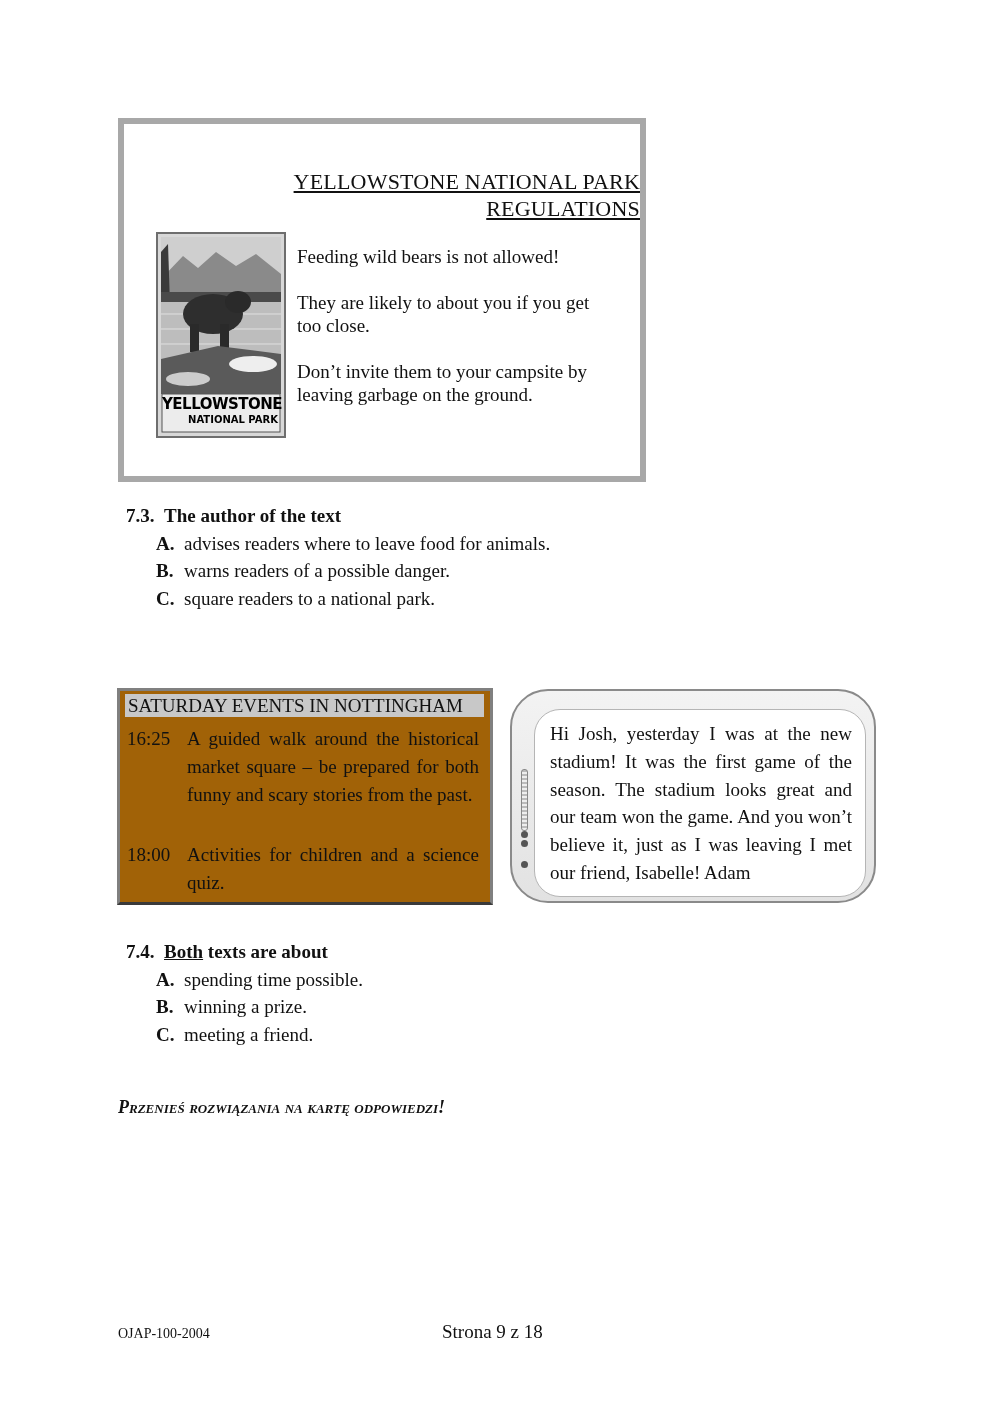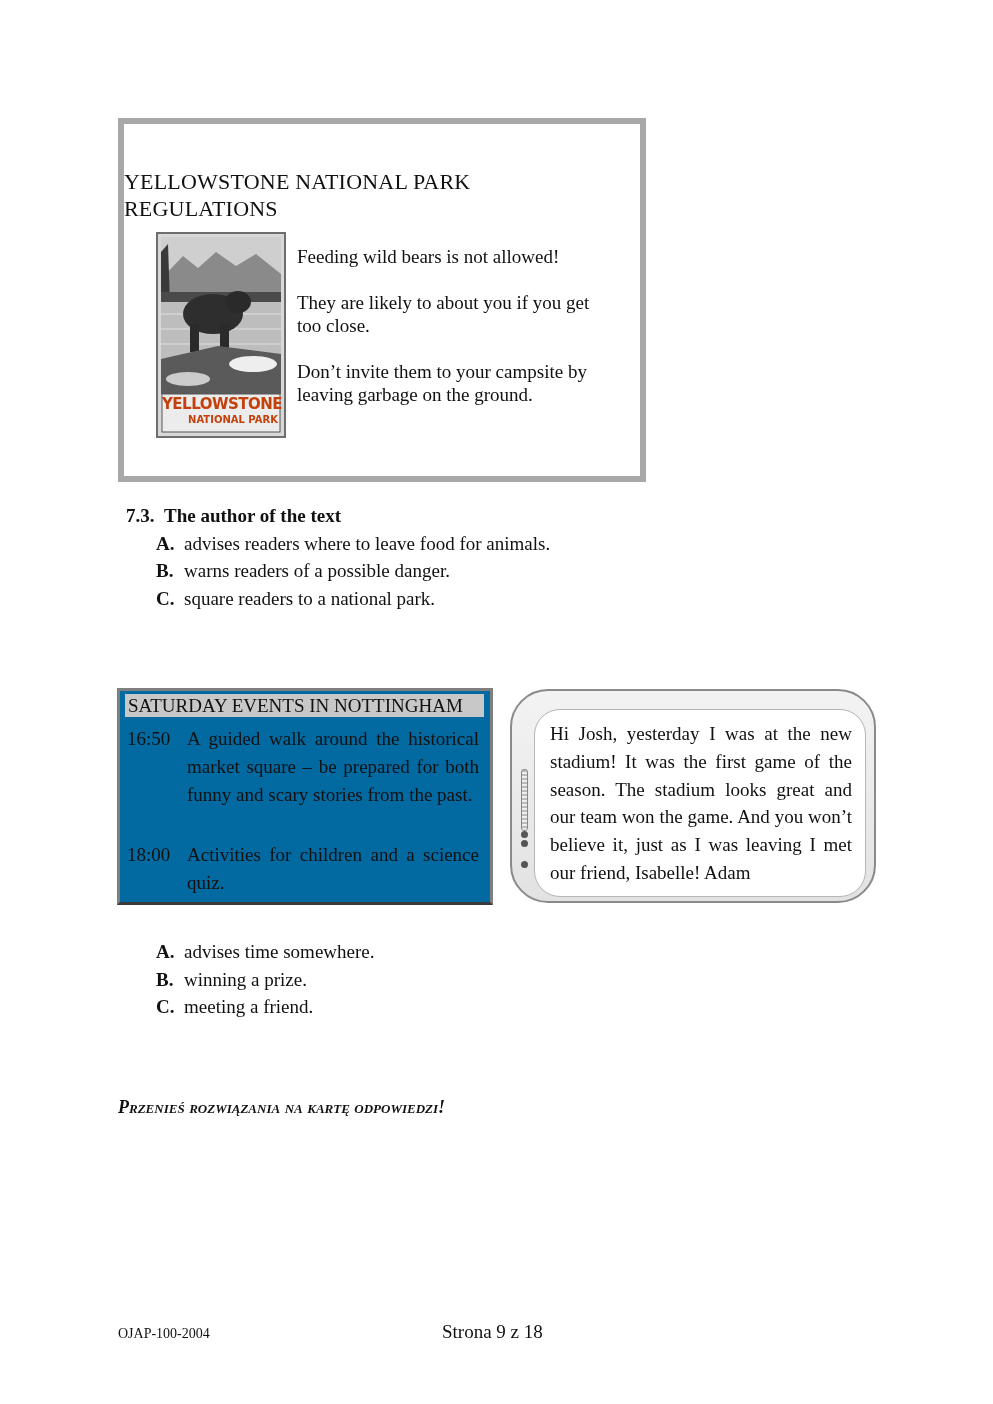--- a/index.html
+++ b/index.html
@@ -3,41 +3,41 @@
 <meta charset="utf-8">
 <style>
   html, body { margin: 0; padding: 0; background: #ffffff; }
   body { width: 993px; height: 1404px; position: relative; overflow: hidden;
          font-family: "Liberation Serif", "DejaVu Serif", serif; color: #111; }
   .abs { position: absolute; }
 
   
   .notice { left: 118px; top: 118px; width: 516px; height: 352px;
             border: 6px solid #a8a8a8; background: #fff; }
-  .notice-title { position: absolute; left: 0; right: 0; top: 44px; text-align: left;
-                  font-size: 22px; line-height: 27px; letter-spacing: 0.2px; }
+  .notice-title { position: absolute; left: 0; right: 0; top: 44px; text-align: right;
+                  font-size: 22px; line-height: 27px; letter-spacing: 0.2px; text-decoration: underline; }
   .poster { position: absolute; left: 32px; top: 108px; width: 126px; height: 202px;
             border: 2px solid #6e6e6e; background: #e6e6e6; overflow: hidden; }
   .poster svg { display: block; }
   .notice-text { position: absolute; left: 173px; top: 121px; width: 330px;
                  font-size: 19px; line-height: 23px; }
   .notice-text p { margin: 0 16px 23px 0; }
 
   
   .q { font-size: 19px; line-height: 27.5px; }
   .q-head { font-weight: bold; margin-left: 8px; }
   .q-head .num { display: inline-block; width: 38px; }
   .q-opt { padding-left: 38px; }
   .q-opt .letter { display: inline-block; width: 28px; font-weight: bold; }
   .underline { text-decoration: underline; }
 
   
   .events { left: 117px; top: 688px; width: 370px; height: 211px;
             border-left: 3px solid #808080; border-right: 3px solid #808080;
-            border-top: 3px solid #808080; border-bottom: 3px solid #3a3a3a; background: #0369a1; }
+            border-top: 3px solid #808080; border-bottom: 3px solid #3a3a3a; background: #a16207; }
   .events-title { position: absolute; left: 5px; top: 3px; width: 359px; height: 23px;
                   background: #c8c8c8; font-size: 19px; line-height: 24px; padding-left: 3px;
                   box-sizing: border-box; white-space: nowrap; }
   .event { position: absolute; left: 7px; width: 352px; font-size: 19px; line-height: 28px; }
   .event .time { position: absolute; left: 0; top: 0; }
   .event .desc { margin-left: 60px; text-align: justify; }
 
   
   .phone { left: 510px; top: 689px; width: 366px; height: 214px; }
   .phone-outer { position: absolute; left: 0; top: 0; width: 362px; height: 210px;
@@ -77,21 +77,21 @@
       <line x1="3" y1="110" x2="123" y2="110" stroke="#e0e0e0" stroke-width="1"></line>
       <ellipse cx="55" cy="80" rx="30" ry="20" fill="#2e2e2e"></ellipse>
       <ellipse cx="80" cy="68" rx="13" ry="11" fill="#2a2a2a"></ellipse>
       <rect x="32" y="90" width="9" height="28" fill="#2a2a2a"></rect>
       <rect x="62" y="90" width="9" height="28" fill="#2a2a2a"></rect>
       <polygon points="3,125 60,112 123,120 123,160 3,160" fill="#5a5a5a"></polygon>
       <ellipse cx="95" cy="130" rx="24" ry="8" fill="#eeeeee"></ellipse>
       <ellipse cx="30" cy="145" rx="22" ry="7" fill="#cccccc"></ellipse>
       <rect x="4" y="160" width="118" height="38" fill="#ececec" stroke="#555" stroke-width="1"></rect>
     </svg>
-    <div style="position:absolute;left:4px;top:160px;width:118px;text-align:center;font-family:'DejaVu Sans',sans-serif;font-weight:bold;color:#c2410c;">
+    <div style="position:absolute;left:4px;top:160px;width:118px;text-align:center;font-family:'DejaVu Sans',sans-serif;font-weight:bold;color:#000000;">
       <div style="font-size:15px;line-height:20px;letter-spacing:-0.5px;">YELLOWSTONE</div>
       <div style="font-size:10px;line-height:12px;margin-left:24px;">NATIONAL PARK</div>
     </div>
   </div>
   <div class="notice-text">
     <p>Feeding wild bears is not allowed!</p>
     <p>They are likely to about you if you get too close.</p>
     <p style="width:290px;">Don’t invite them to your campsite by leaving garbage on the ground.</p>
   </div>
 </div>
@@ -101,21 +101,21 @@
     <span class="num">7.3.</span><span>The author of the text</span>
   </div>
   <div class="q-opt"><span class="letter">A.</span><span>advises readers where to leave food for animals.</span></div>
   <div class="q-opt"><span class="letter">B.</span><span>warns readers of a possible danger.</span></div>
   <div class="q-opt"><span class="letter">C.</span><span>square readers to a national park.</span></div>
 </div>
 
 <div class="abs events">
   <div class="events-title">SATURDAY EVENTS IN NOTTINGHAM</div>
   <div class="event" style="top:34px;">
-    <span class="time">16:50</span>
+    <span class="time">16:25</span>
     <div class="desc">A guided walk around the historical market square – be prepared for both funny and scary stories from the past.</div>
   </div>
   <div class="event" style="top:150px;">
     <span class="time">18:00</span>
     <div class="desc">Activities for children and a science quiz.</div>
   </div>
 </div>
 
 <div class="abs phone">
   <div class="phone-outer">
@@ -123,21 +123,24 @@
     <div class="dot" style="top:140px;"></div>
     <div class="dot" style="top:149px;"></div>
     <div class="dot" style="top:170px;"></div>
     <div class="phone-screen">
       <div class="phone-text">Hi Josh, yesterday I was at the new stadium! It was the first game of the season. The stadium looks great and our team won the game. And you won’t believe it, just as I was leaving I met our friend, Isabelle! Adam</div>
     </div>
   </div>
 </div>
 
 <div class="abs q" style="left:118px; top:938px;">
-  <div class="q-opt"><span class="letter">A.</span><span>advises time somewhere.</span></div>
+  <div class="q-head">
+    <span class="num">7.4.</span><span class="underline">Both</span><span> texts are about</span>
+  </div>
+  <div class="q-opt"><span class="letter">A.</span><span>spending time possible.</span></div>
   <div class="q-opt"><span class="letter">B.</span><span>winning a prize.</span></div>
   <div class="q-opt"><span class="letter">C.</span><span>meeting a friend.</span></div>
 </div>
 
 <div class="abs footer-note">Przenieś rozwiązania na kartę odpowiedzi!</div>
 
 <div class="abs code">OJAP-100-2004</div>
 <div class="abs pagenum">Strona 9 z 18</div>
 
 </body></html>

